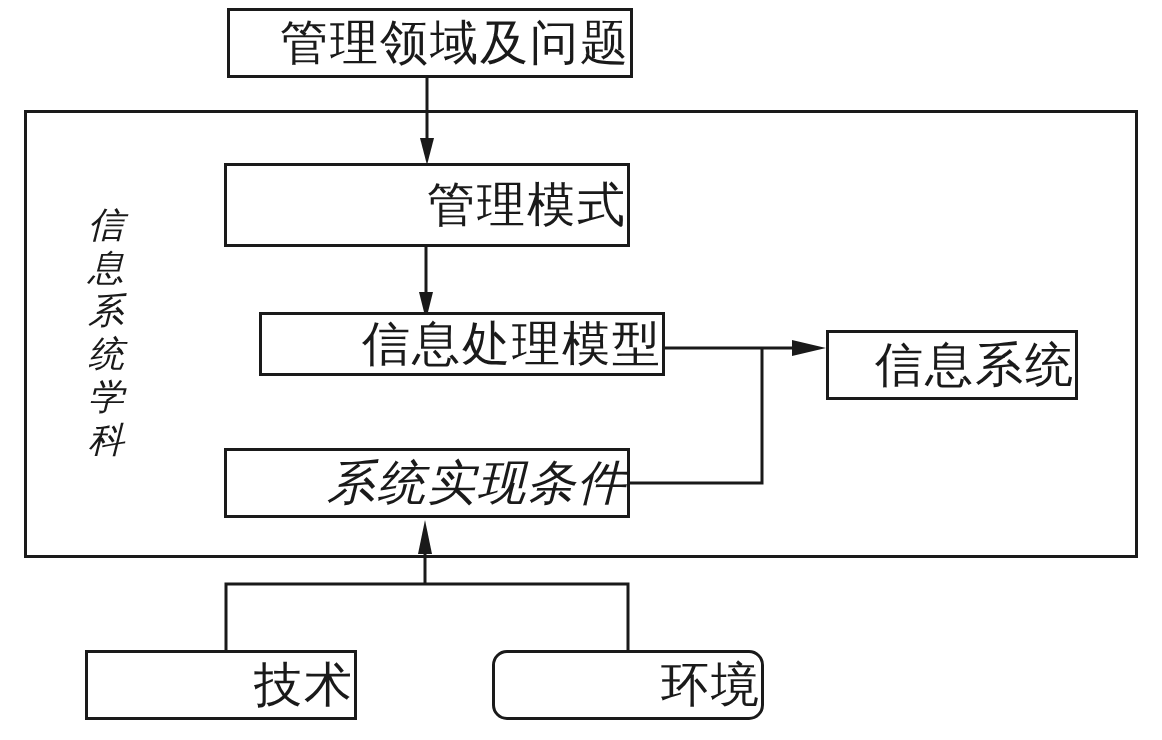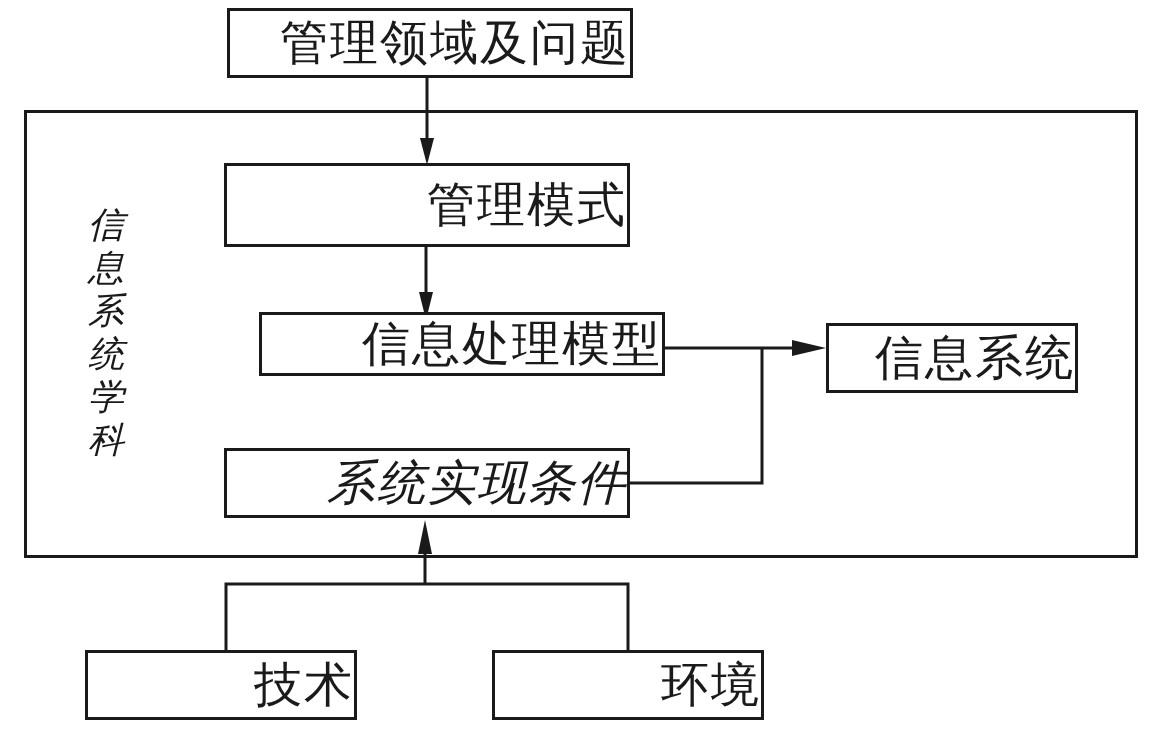--- a/index.html
+++ b/index.html
@@ -54,23 +54,23 @@
 </div>
 
 <div class="box" style="left:224px; top:312px; width:406px; height:64px;margin-left:35px;">
   <span>信息处理模型</span>
 </div>
 
 <div class="box" style="left:224px; top:448px; width:406px; height:70px;font-style:italic;">
   <span>系统实现条件</span>
 </div>
 
-<div class="box" style="left:826px; top:323px; width:252px; height:70px;">
+<div class="box" style="left:826px; top:330px; width:252px; height:70px;">
   <span>信息系统</span>
 </div>
 
 <div class="box" style="left:85px; top:650px; width:272px; height:70px;font-family:Liberation Serif, serif;">
   <span>技术</span>
 </div>
 
-<div class="box" style="left:492px; top:650px; width:272px; height:70px;">
+<div class="box" style="left:492px; top:650px; width:272px; height:70px;border-radius:15px;">
   <span>环境</span>
 </div>
 
 </body></html>

